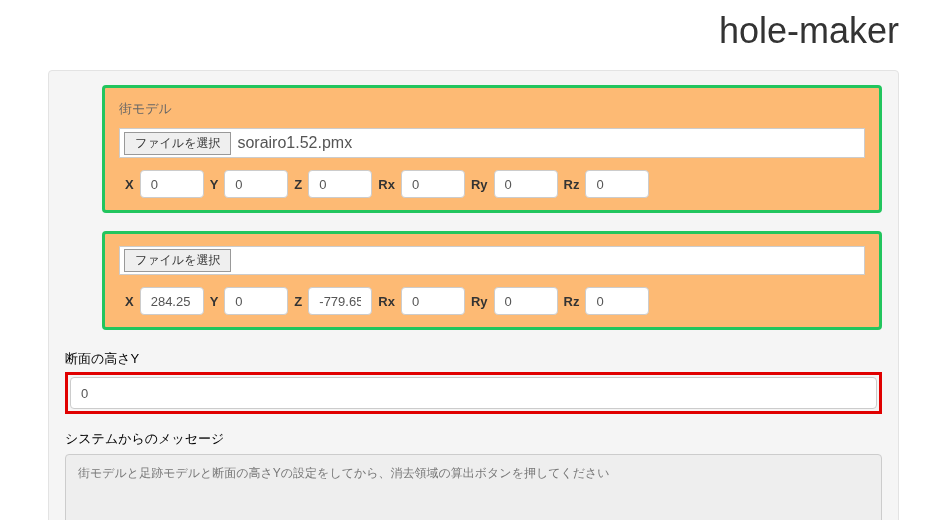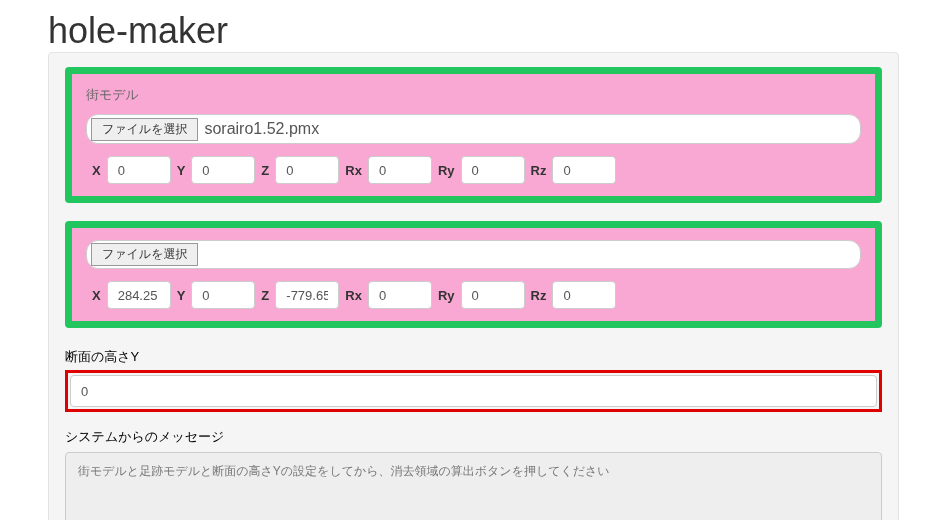--- a/index.html
+++ b/index.html
@@ -12,46 +12,49 @@
       font-size: 14px;
       color: #333;
       background: #fff;
     }
     .container {
       padding: 10px 48px 0 48px;
     }
     h1 {
       font-size: 36px;
       font-weight: 500;
+      margin-bottom: 18px;
       color: #333;
+      text-align: right;
     }
     .form-area {
       background: #f5f5f5;
       border: 1px solid #e3e3e3;
       border-radius: 4px;
       padding: 14px 16px 0 16px;
     }
     .panel {
-      background: #f9a8d4;
-      border: 7px solid #22c55e;
+      background: #fdba74;
+      border: 3px solid #22c55e;
       border-radius: 4px;
       margin-bottom: 18px;
       padding: 12px 14px 12px 14px;
+      margin-left: 37px;
     }
     .panel-title {
       font-size: 13px;
       font-weight: normal;
       color: #666;
       margin-bottom: 10px;
     }
     .file-row {
       display: flex;
       align-items: center;
       border: 1px solid #ccc;
-      border-radius: 12px;
+      border-radius: 0;
       background: #fff;
       margin-bottom: 12px;
       padding: 2px;
     }
     .file-btn {
       background: #efefef;
       border: 1px solid #999;
       padding: 2px 10px;
       font-size: 12px;
       color: #333;

